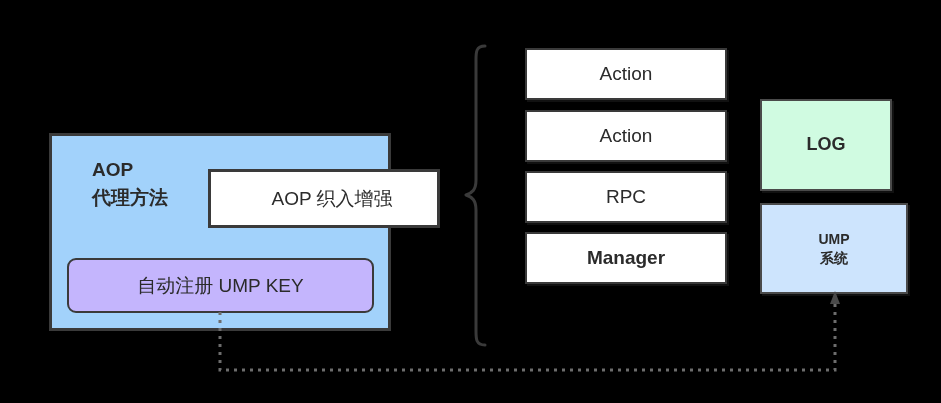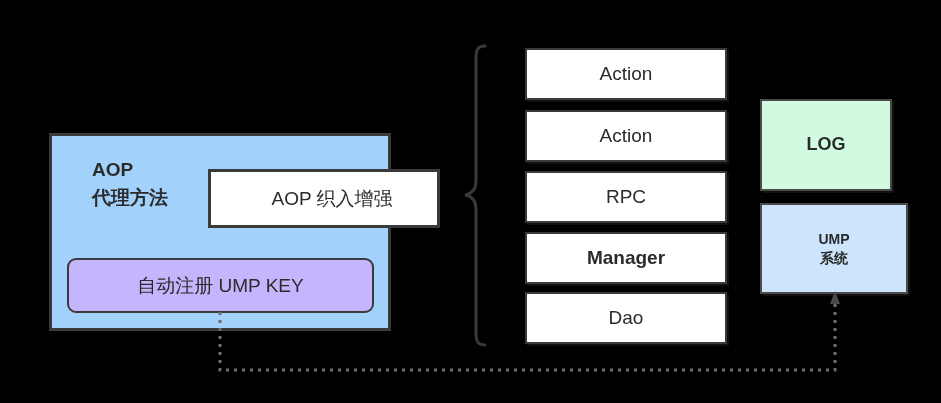--- a/index.html
+++ b/index.html
@@ -132,21 +132,20 @@
   </div>
 
   <div class="box" id="ump-key-box">自动注册 UMP KEY</div>
 
   <div class="box" id="aop-weave-box">AOP 织入增强</div>
 
   <div class="box layer-box" style="top:48px;">Action</div>
   <div class="box layer-box" style="top:110px;">Action</div>
   <div class="box layer-box" style="top:171px;">RPC</div>
   <div class="box layer-box" style="top:232px;font-weight:bold;">Manager</div>
-  <div class="box layer-box" style="top:292px;">Dao</div>
 
   <div class="box" id="log-box">LOG</div>
   <div class="box" id="ump-system-box">UMP
 系统</div>
 
   <svg id="overlay" viewBox="0 0 941 403">
 
     <path d="M 485 46
              C 476 46, 476 52, 476 60
              L 476 180

